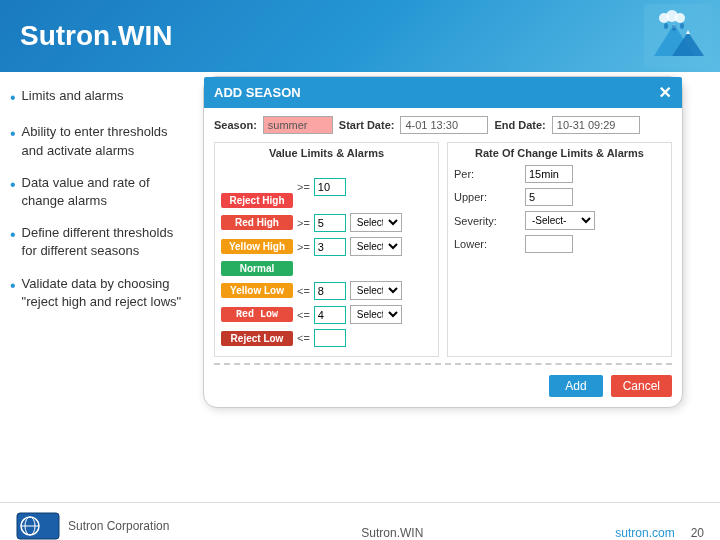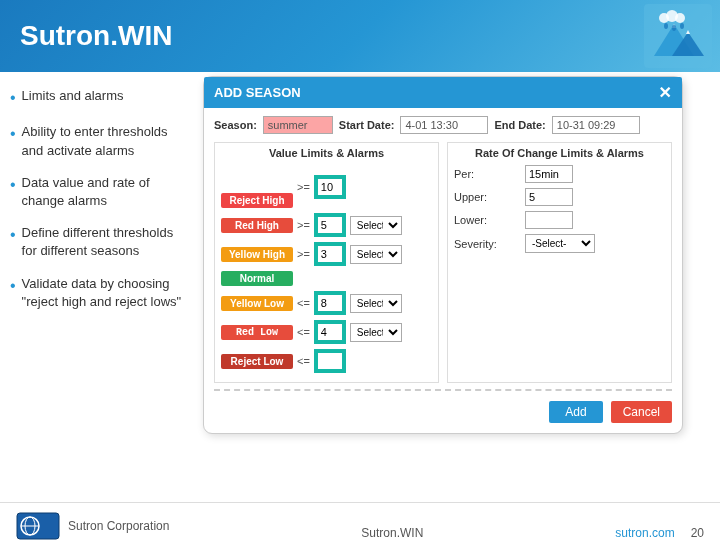--- a/index.html
+++ b/index.html
@@ -61,21 +61,21 @@
     .dialog-area {
       flex: 1;
       padding: 8px 12px;
       position: relative;
     }
 
     
     .dialog {
       background: white;
       border: 1px solid #ccc;
-      border-radius: 9px;
+      border-radius: 14px;
       width: 480px;
       position: absolute;
       top: 4px;
       left: 8px;
       box-shadow: 2px 2px 8px rgba(0,0,0,0.15);
     }
     .dialog-header {
       background: #2596d4;
       color: white;
       padding: 6px 10px;
@@ -169,21 +169,21 @@
     .badge-normal { background: #27ae60; }
     .badge-yellow-low { background: #f39c12; }
     .badge-red-low { background: #e74c3c; font-family: Liberation Mono, monospace; }
     .badge-reject-low { background: #c0392b; }
 
     .alarm-arrow {
       font-size: 11px;
       color: #555;
     }
     .alarm-input {
-      border: 4px solid #14b8a6;
+      border: 1px solid #14b8a6;
       padding: 2px 3px;
       font-size: 11px;
       width: 32px;
     }
     .alarm-select {
       border: 1px solid #aaa;
       padding: 2px 2px;
       font-size: 10px;
       width: 52px;
       background: white;
@@ -403,28 +403,28 @@
 
             <div class="roc-row">
               <span class="roc-label">Per:</span>
               <input class="roc-input" type="text" value="15min" style="">
             </div>
             <div class="roc-row">
               <span class="roc-label">Upper:</span>
               <input class="roc-input" type="text" value="5" style="">
             </div>
             <div class="roc-row">
-              <span class="roc-label">Lower:</span>
-              <input class="roc-input" type="text" value="" style="">
-            </div>
-            <div class="roc-row">
               <span class="roc-label">Severity:</span>
               <select class="alarm-select" style="width:70px;">
                 <option>-Select-</option>
               </select>
+            </div>
+            <div class="roc-row">
+              <span class="roc-label">Lower:</span>
+              <input class="roc-input" type="text" value="" style="">
             </div>
           </div>
 
         </div>
 
         <div class="divider-dots"></div>
 
         <div class="dialog-buttons">
           <button class="btn-add">Add</button>
           <button class="btn-cancel">Cancel</button>

